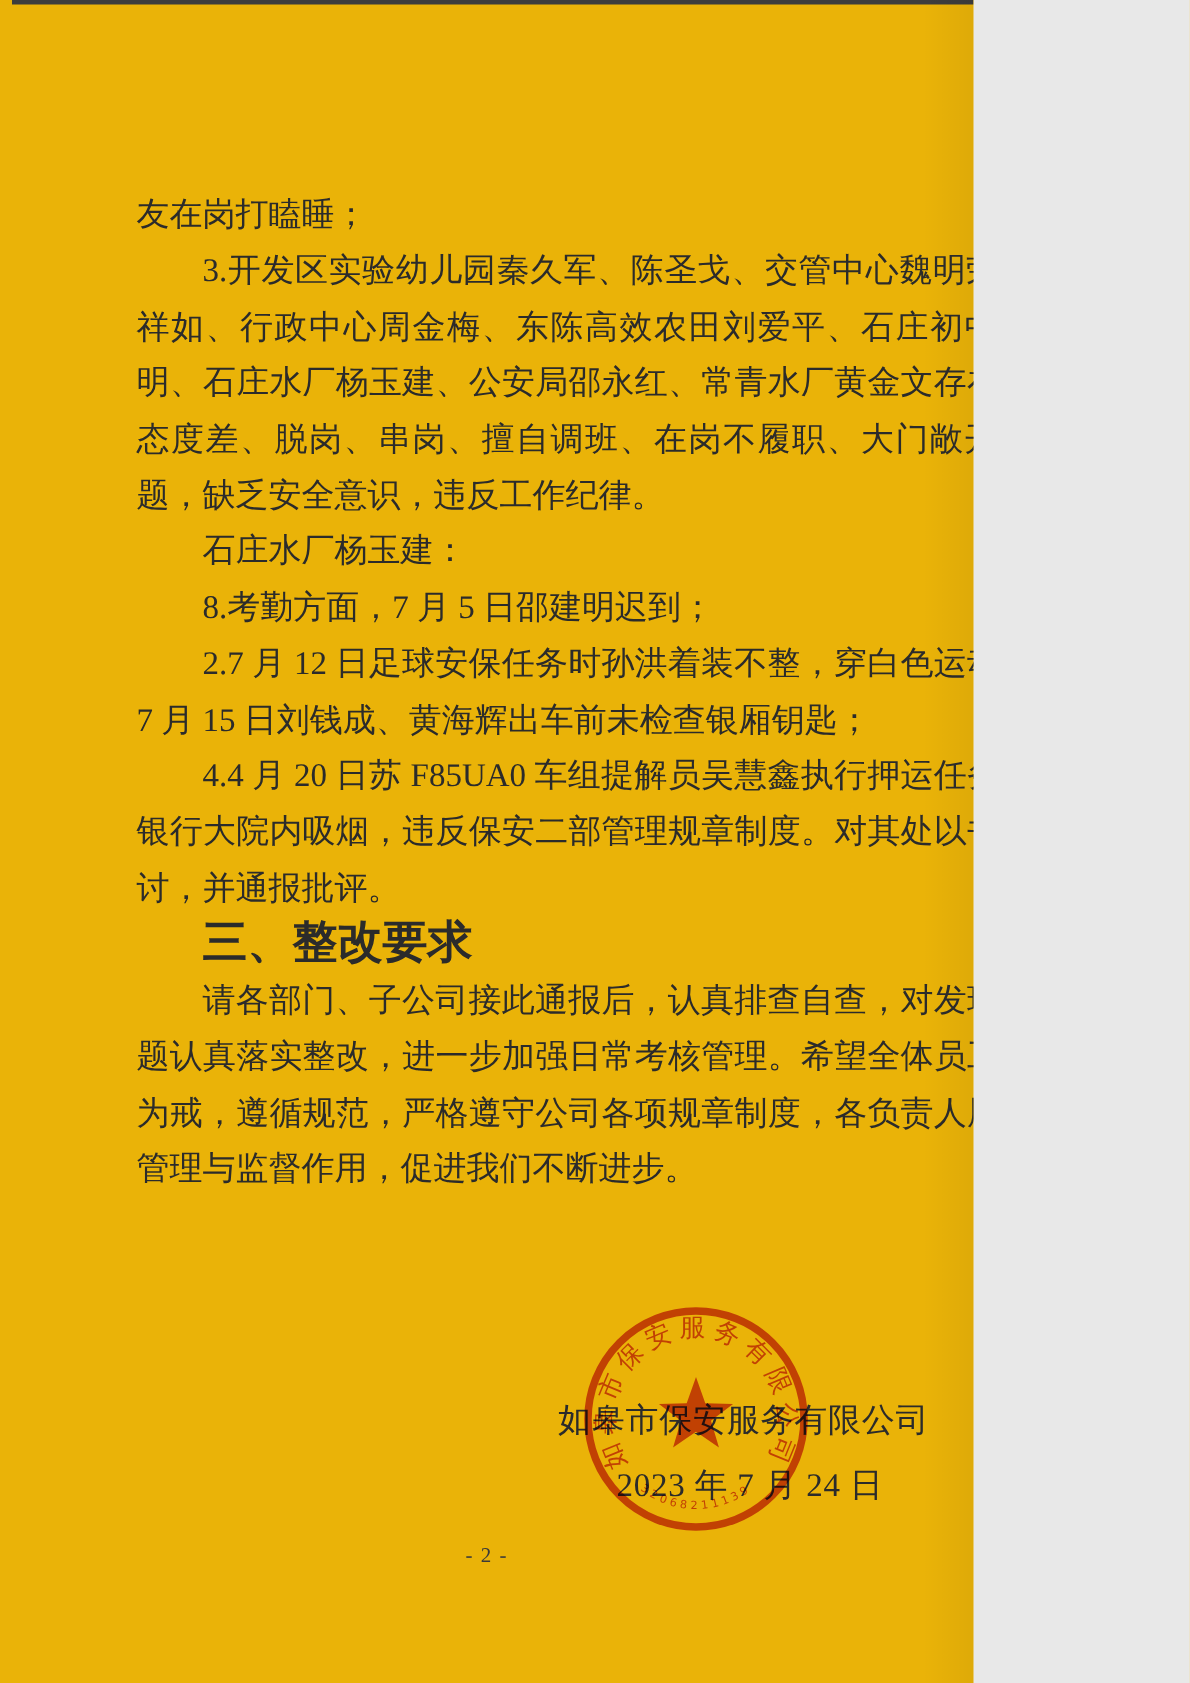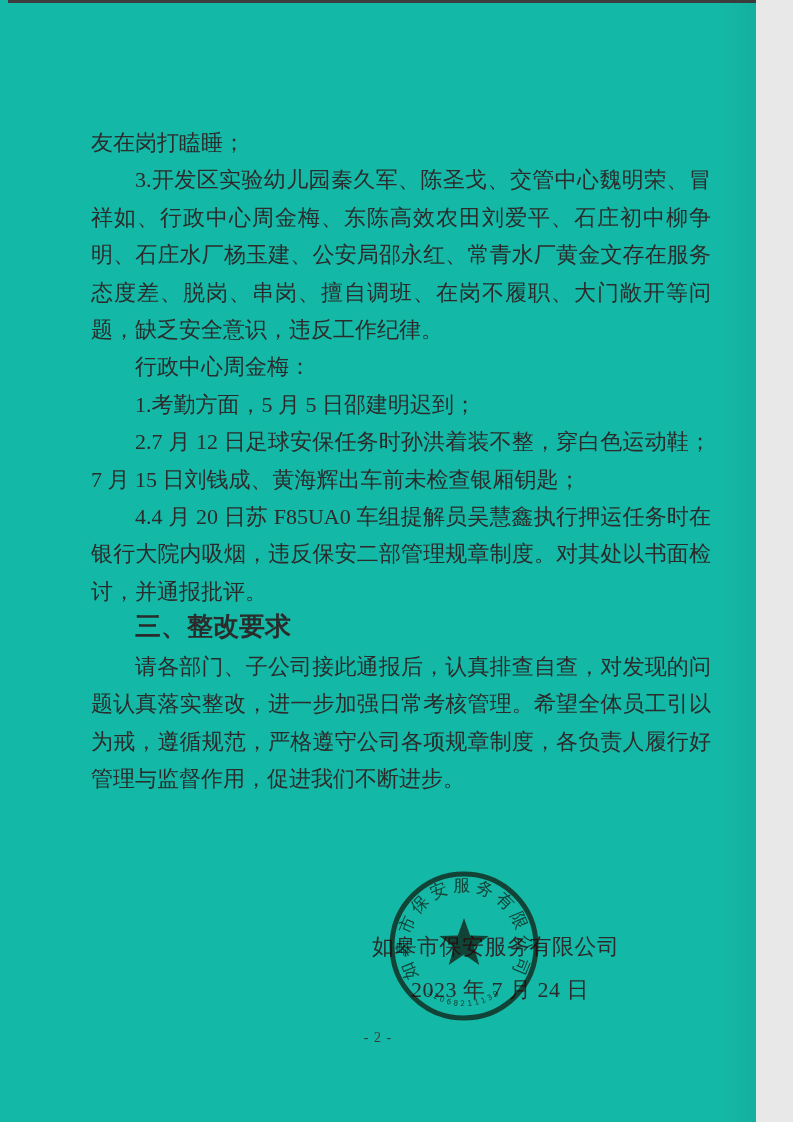--- a/index.html
+++ b/index.html
@@ -1,40 +1,40 @@
 <!DOCTYPE html>
 <html><head>
 <meta charset="utf-8">
 <style>
   html,body { margin:0; padding:0; background:#e8e8e8; }
   .page {
-    position:relative; width:756px; height:1122px;
-    background:#14b8a6; overflow:hidden;
+    position:relative; width:649px; height:1122px;
+    background:#eab308; overflow:hidden;
     font-family:"Liberation Serif","DejaVu Serif",serif;
     color:#2b2b2b;
   }
   .scan-line-top {
     position:absolute; top:0; left:8px; right:0; height:3px;
     background:#3d3d3d;
   }
   .scan-edge-right {
     position:absolute; top:0; right:0; bottom:0; width:34px;
     background:linear-gradient(to right, rgba(0,0,0,0), rgba(0,0,0,0.05));
     pointer-events:none;
   }
   .body-text {
     position:absolute; left:91px; top:124px; width:620px;
     font-size:22px; line-height:37.4px;
     text-align:justify;
   }
   .para { text-indent:0; }
   .para.indent { text-indent:44px; }
   .para.heading {
-    font-family:Liberation Mono, monospace;
-    font-weight:700; font-size:26px;
+    font-family:Liberation Sans, sans-serif;
+    font-weight:700; font-size:30px;
   }
   .sig-company {
     position:absolute; left:372px; top:932px;
     font-size:22px; letter-spacing:0.5px; white-space:nowrap;
   }
   .sig-date {
     position:absolute; left:411px; top:975px;
     font-size:22px; letter-spacing:0.5px; white-space:nowrap;
   }
   .page-number {
@@ -58,22 +58,22 @@
 <body>
 
 <div class="page">
 
   <div class="scan-line-top"></div>
   <div class="scan-edge-right"></div>
 
   <div class="body-text">
       <div class="para">友在岗打瞌睡；</div>
       <div class="para indent">3.开发区实验幼儿园秦久军、陈圣戈、交管中心魏明荣、冒祥如、行政中心周金梅、东陈高效农田刘爱平、石庄初中柳争明、石庄水厂杨玉建、公安局邵永红、常青水厂黄金文存在服务态度差、脱岗、串岗、擅自调班、在岗不履职、大门敞开等问题，缺乏安全意识，违反工作纪律。</div>
-      <div class="para indent">行政中心周金梅：</div>
-      <div class="para indent">1.考勤方面，5 月 5 日邵建明迟到；</div>
+      <div class="para indent">石庄水厂杨玉建：</div>
+      <div class="para indent">8.考勤方面，7 月 5 日邵建明迟到；</div>
       <div class="para indent">2.7 月 12 日足球安保任务时孙洪着装不整，穿白色运动鞋；7 月 15 日刘钱成、黄海辉出车前未检查银厢钥匙；</div>
       <div class="para indent">4.4 月 20 日苏 F85UA0 车组提解员吴慧鑫执行押运任务时在银行大院内吸烟，违反保安二部管理规章制度。对其处以书面检讨，并通报批评。</div>
       <div class="para indent heading">三、整改要求</div>
       <div class="para indent">请各部门、子公司接此通报后，认真排查自查，对发现的问题认真落实整改，进一步加强日常考核管理。希望全体员工引以为戒，遵循规范，严格遵守公司各项规章制度，各负责人履行好管理与监督作用，促进我们不断进步。</div>
     </div>
 
   <div class="sig-company">如皋市保安服务有限公司</div>
 
   <div class="sig-date">2023 年 7 月 24 日</div>
 

